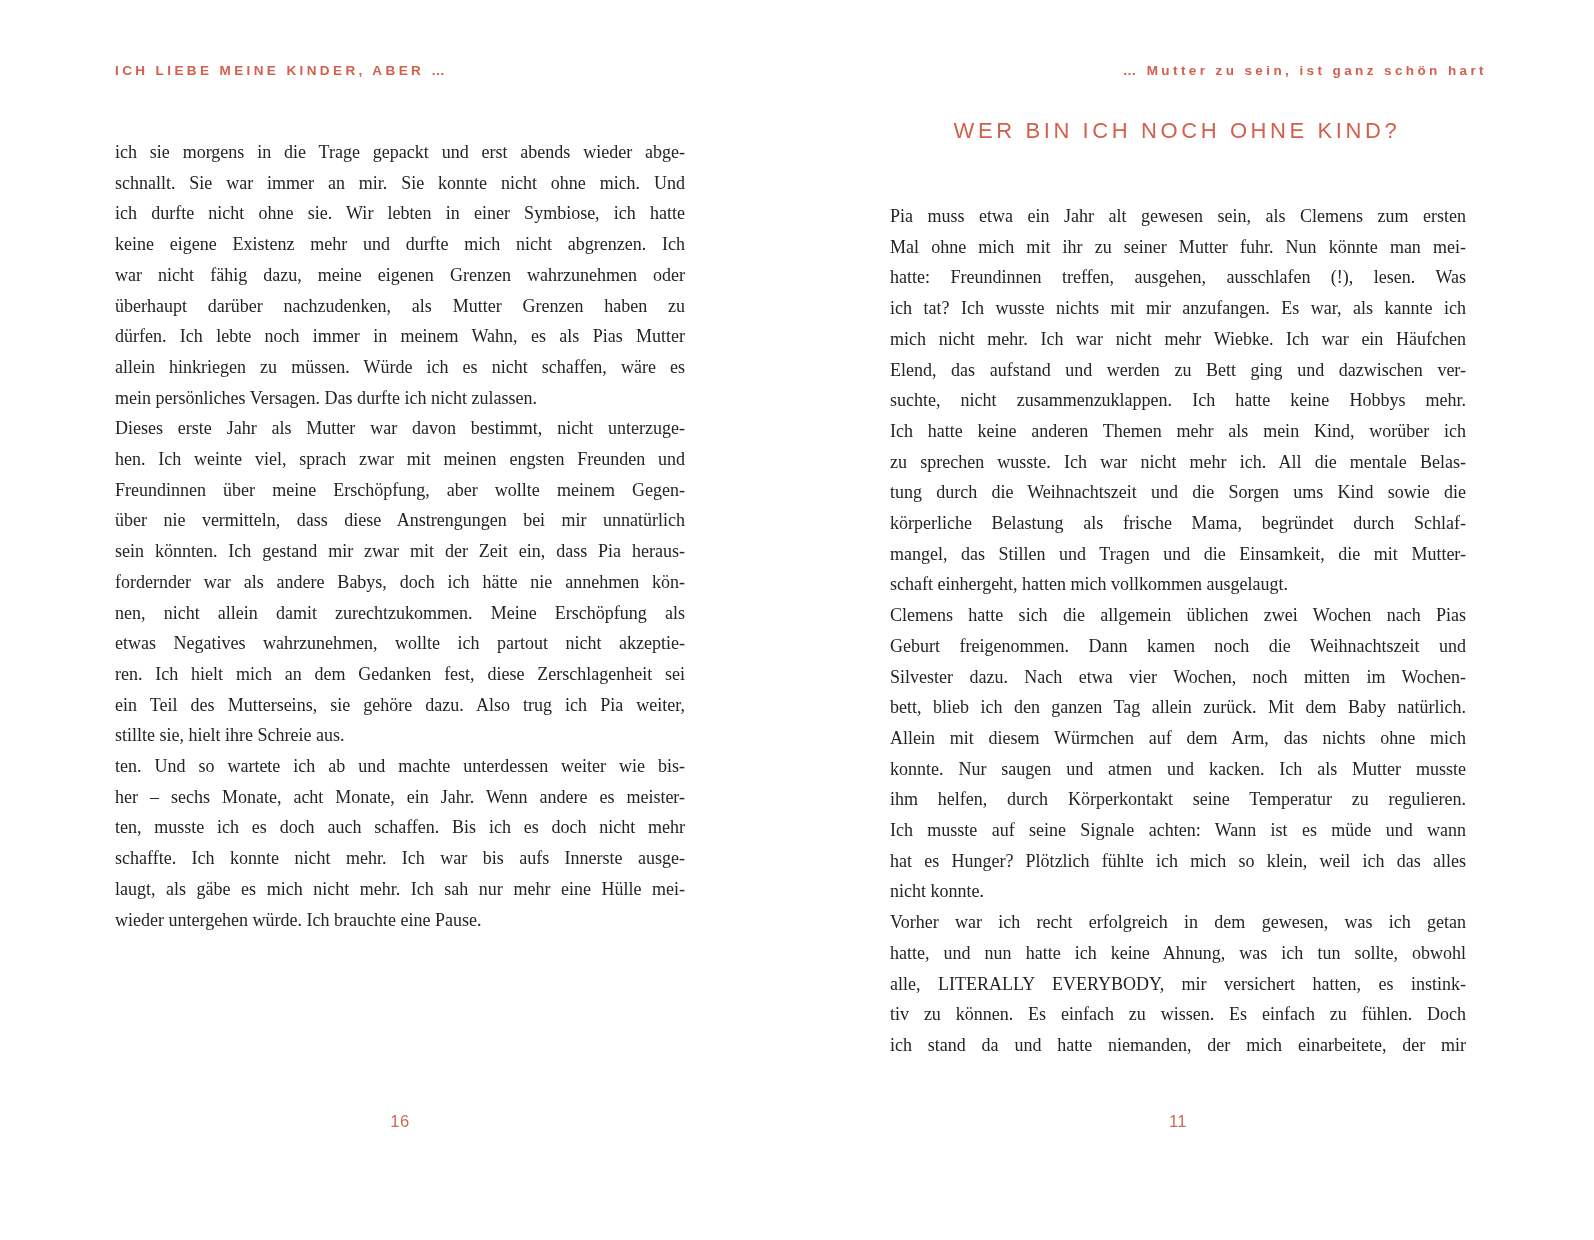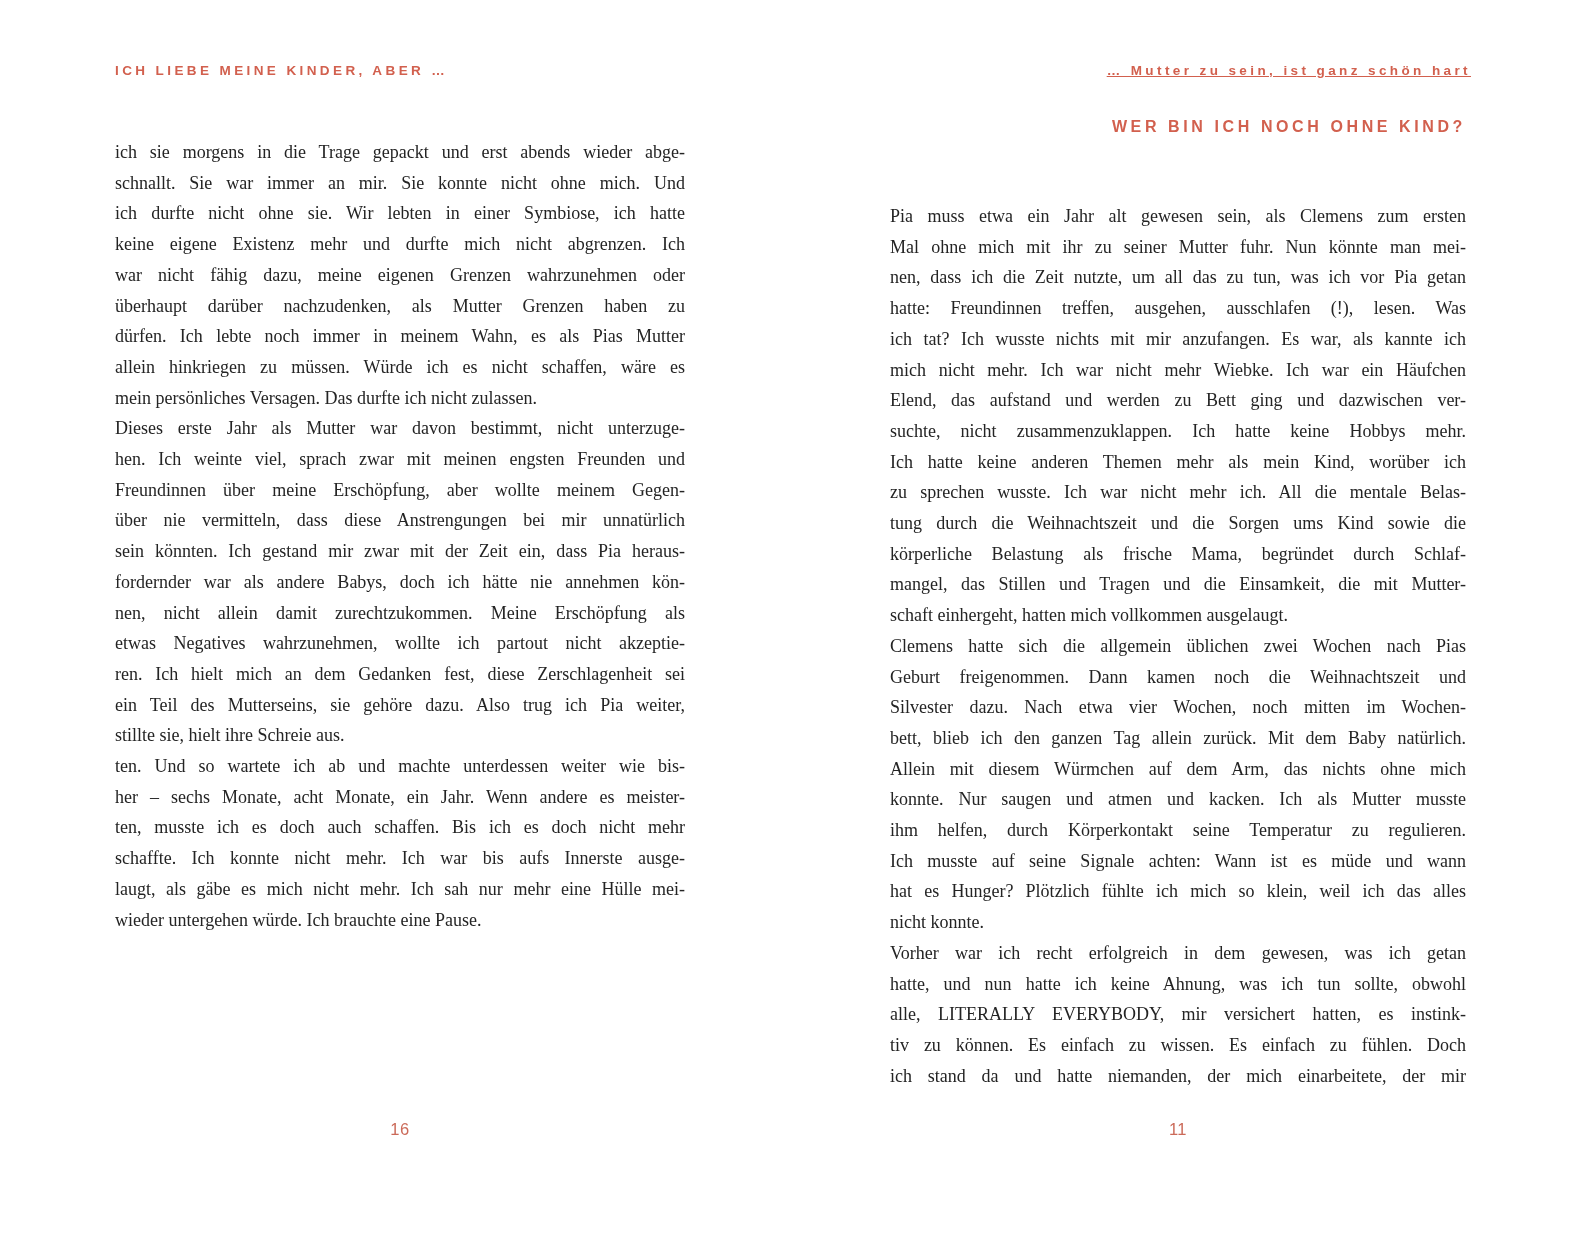--- a/index.html
+++ b/index.html
@@ -20,30 +20,30 @@
     position: absolute;
     top: 63px;
     font-family: "Liberation Sans", sans-serif;
     font-size: 13.5px;
     font-weight: 700;
     letter-spacing: 3.4px;
     color: #d2604e;
     white-space: nowrap;
   }
   .running-head.left-head { left: 115px; }
-  .running-head.right-head { right: 140px; text-decoration: underline; }
+  .running-head.right-head { right: 124px; }
   .chapter-heading {
     position: absolute;
     left: 888px;
     top: 118px;
     width: 578px;
-    text-align: right;
+    text-align: center;
     font-family: "Liberation Sans", sans-serif;
-    font-size: 16px;
-    font-weight: 700;
+    font-size: 22px;
+    font-weight: 400;
     letter-spacing: 3.6px;
     color: #d2604e;
     white-space: nowrap;
   }
   .body-text {
     position: absolute;
     color: #242424;
     font-size: 18px;
     line-height: 30.7px;
     margin-top: 13px;
@@ -59,21 +59,20 @@
   }
   .page-number {
     position: absolute;
     top: 1112px;
     width: 570px;
     text-align: center;
     font-family: "Liberation Sans", sans-serif;
     font-size: 16.5px;
     letter-spacing: 0.5px;
     color: #cb6a59;
-    margin-top: 8px;
   }
   .page-number.left-num  { left: 115px; }
   .page-number.right-num { left: 893px; }
 </style>
 </head>
 <body>
 
 <div id="book-spread">
 
   <div class="running-head left-head">ICH LIEBE MEINE KINDER, ABER …</div>
@@ -107,21 +106,20 @@
       <div class="line">her – sechs Monate, acht Monate, ein Jahr. Wenn andere es meister-</div>
       <div class="line">ten, musste ich es doch auch schaffen. Bis ich es doch nicht mehr</div>
       <div class="line">schaffte. Ich konnte nicht mehr. Ich war bis aufs Innerste ausge-</div>
       <div class="line">laugt, als gäbe es mich nicht mehr. Ich sah nur mehr eine Hülle mei-</div>
       <div class="line para-end">wieder untergehen würde. Ich brauchte eine Pause.</div>
     </div>
 
   <div class="body-text right-body">
       <div class="line">Pia muss etwa ein Jahr alt gewesen sein, als Clemens zum ersten</div>
       <div class="line">Mal ohne mich mit ihr zu seiner Mutter fuhr. Nun könnte man mei-</div>
-      <div class="line">nen, dass ich die Zeit nutzte, um all das zu tun, was ich vor Pia getan</div>
       <div class="line">hatte: Freundinnen treffen, ausgehen, ausschlafen (!), lesen. Was</div>
       <div class="line">ich tat? Ich wusste nichts mit mir anzufangen. Es war, als kannte ich</div>
       <div class="line">mich nicht mehr. Ich war nicht mehr Wiebke. Ich war ein Häufchen</div>
       <div class="line">Elend, das aufstand und werden zu Bett ging und dazwischen ver-</div>
       <div class="line">suchte, nicht zusammenzuklappen. Ich hatte keine Hobbys mehr.</div>
       <div class="line">Ich hatte keine anderen Themen mehr als mein Kind, worüber ich</div>
       <div class="line">zu sprechen wusste. Ich war nicht mehr ich. All die mentale Belas-</div>
       <div class="line">tung durch die Weihnachtszeit und die Sorgen ums Kind sowie die</div>
       <div class="line">körperliche Belastung als frische Mama, begründet durch Schlaf-</div>
       <div class="line">mangel, das Stillen und Tragen und die Einsamkeit, die mit Mutter-</div>

